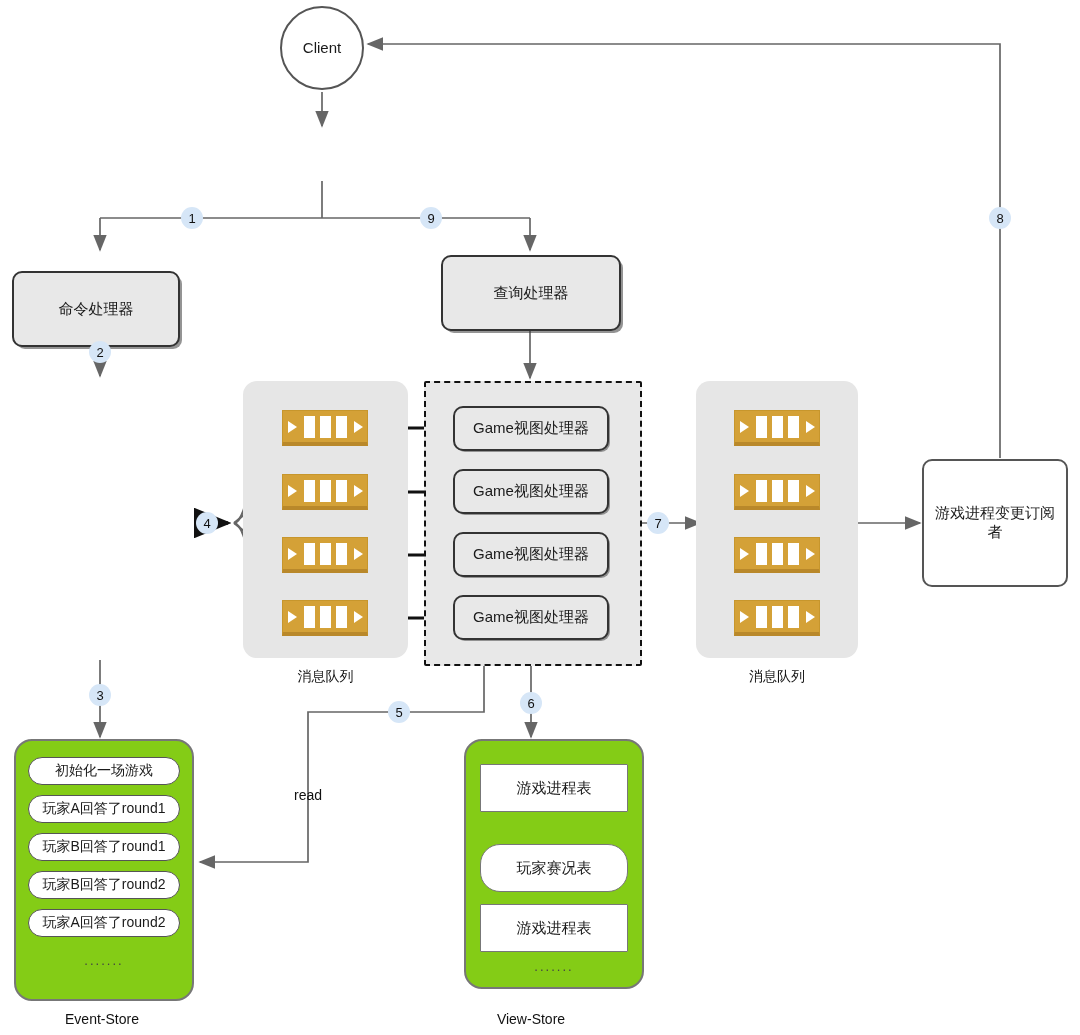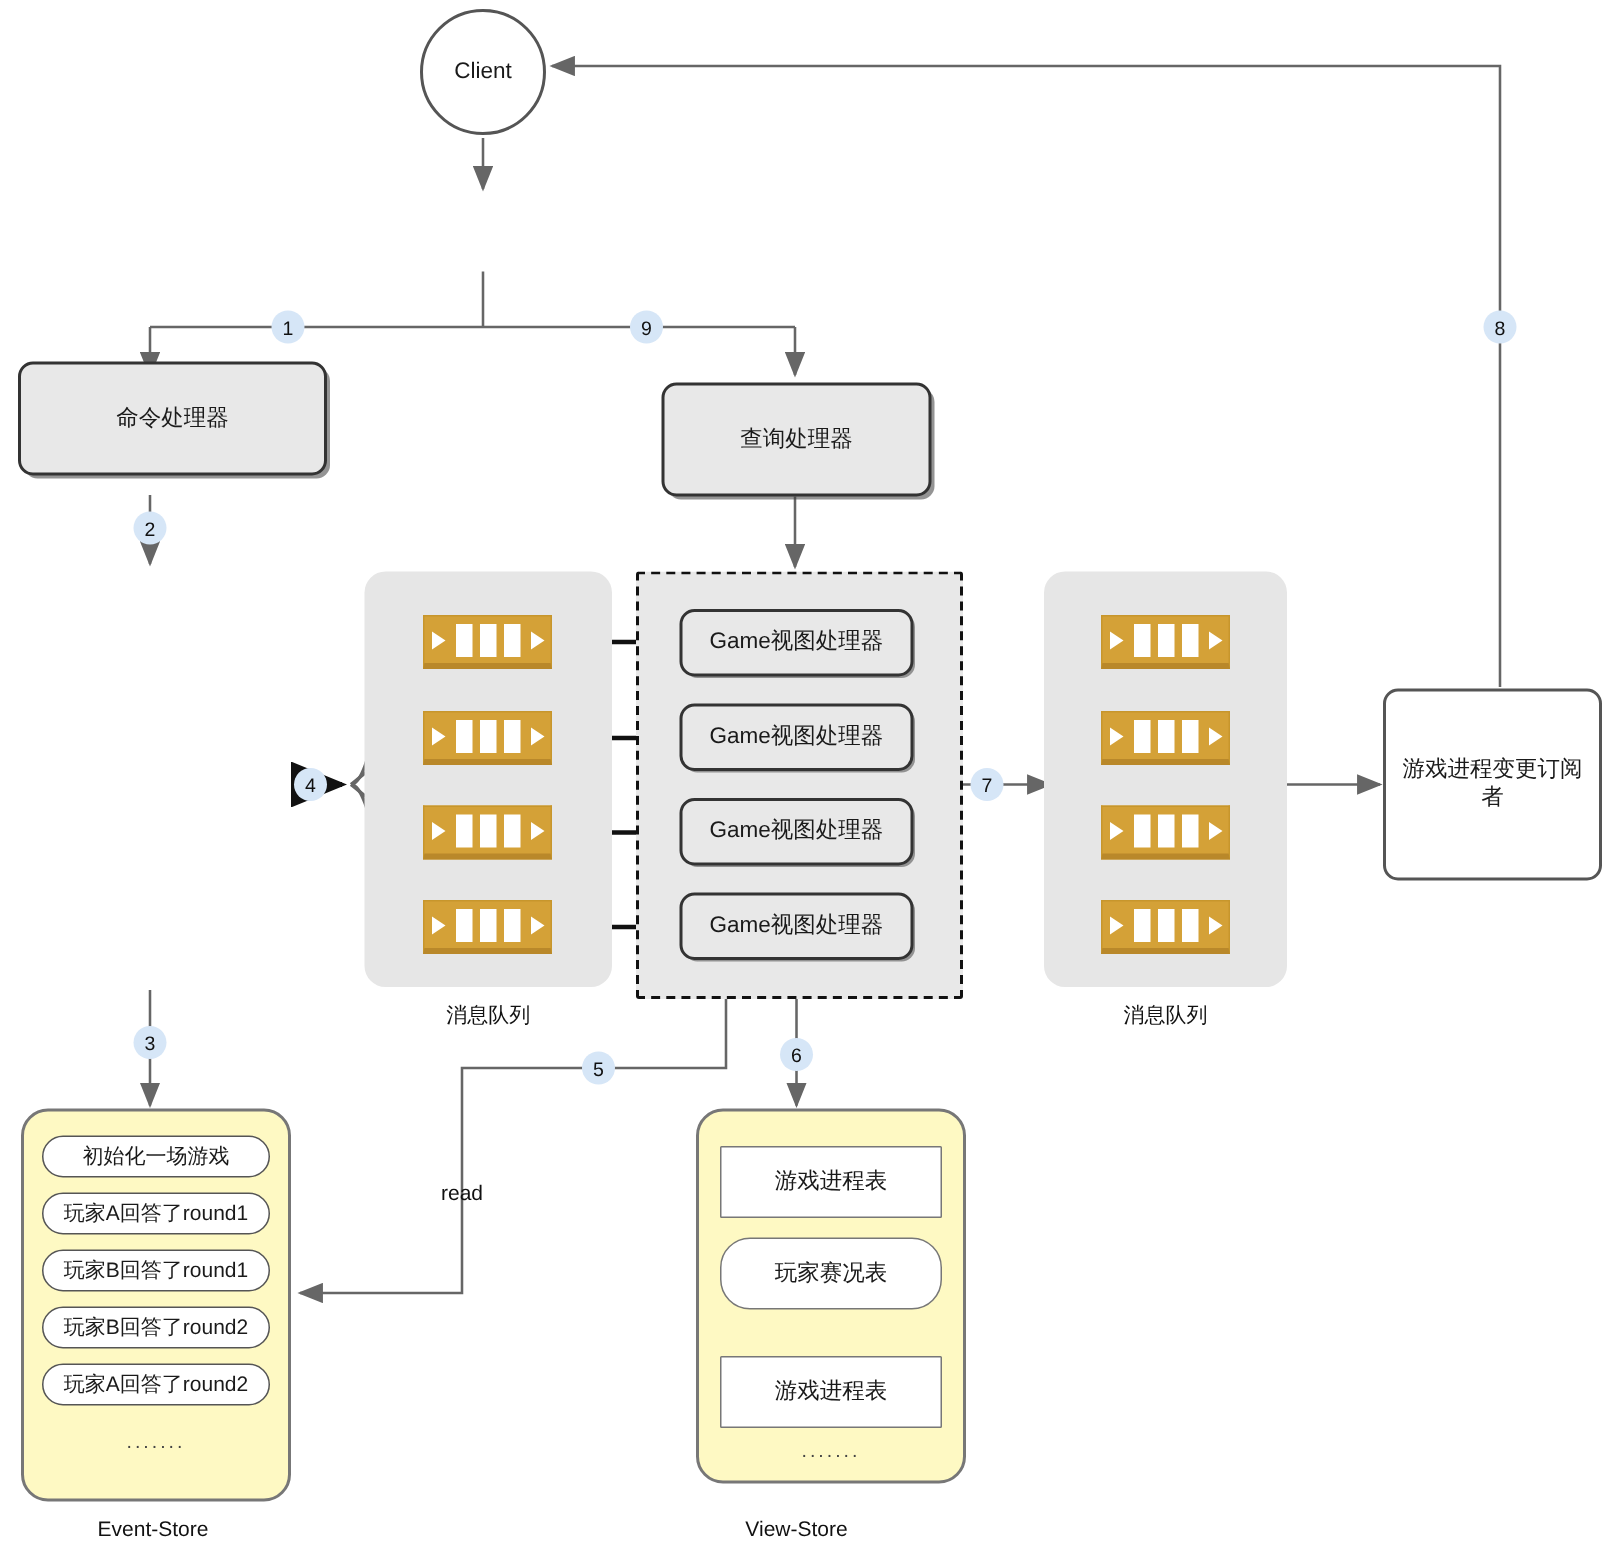--- a/index.html
+++ b/index.html
@@ -13,21 +13,21 @@
   
   .circle{border:2px solid #555;border-radius:50%;background:#fff;}
   .rbox{border:2px solid #555;border-radius:10px;background:#fff;}
   .rbox-thick{border:2px solid #333;border-radius:10px;background:#e8e8e8;
               box-shadow:3px 3px 0 -1px rgba(60,60,60,.55);}
   .dashbox{border:2.5px dashed #111;border-radius:12px;background:#e8e8e8;}
   .dashbox-sq{border:2.5px dashed #111;border-radius:2px;background:#e8e8e8;}
   .graytray{background:#e6e6e6;border-radius:14px;}
   .handler{border:2px solid #333;border-radius:10px;background:#e8e8e8;
            box-shadow:2px 2px 0 -1px rgba(60,60,60,.5);}
-  .store{border:2px solid #777;border-radius:18px;background:#fef9c3;}
+  .store{border:2px solid #777;border-radius:18px;background:#84cc16;}
   .pill{border:1.6px solid #555;border-radius:16px;background:#fff;}
   .tablebox{border:1.6px solid #777;border-radius:1px;background:#fff;}
   .caption{position:absolute;font-size:14px;color:#111;text-align:center;}
 
   
   .badge{position:absolute;width:22px;height:22px;border-radius:50%;
          background:#d6e6f7;color:#111;font-size:13px;
          display:flex;align-items:center;justify-content:center;}
 
   
@@ -93,21 +93,21 @@
     <path d="M531,662 L531,737" stroke="#666" stroke-width="1.7" fill="none" marker-end="url(#ah)"></path>
 
     <path d="M484,662 L484,712 L308,712 L308,862 L200,862" stroke="#666" stroke-width="1.7" fill="none" marker-end="url(#ah)"></path>
   </svg>
 
   <div class="node circle" style="left:280px;top:6px;width:84px;height:84px;">
     <span class="txt">Client</span>
   </div>
 
 
-  <div class="node rbox-thick" style="left:12px;top:241px;width:206px;height:76px;">
+  <div class="node rbox-thick" style="left:12px;top:271px;width:168px;height:76px;">
     <span class="txt">命令处理器</span>
   </div>
 
   <div class="node rbox-thick" style="left:441px;top:255px;width:180px;height:76px;text-align:center;">
     <span class="txt">查询处理器</span>
   </div>
 
 
   <div class="graytray" style="position:absolute;left:243px;top:381px;width:165px;height:277px;"></div>
 
@@ -213,21 +213,21 @@
     <div class="node" style="position:absolute;left:12px;top:206px;width:152px;height:26px;">
       <span class="ellipsis">.......</span>
     </div>
   </div>
   <div class="caption" style="left:14px;top:1011px;width:176px;text-align:center;">Event-Store</div>
 
   <div class="store" style="position:absolute;left:443px;top:739px;width:176px;height:246px;margin-left:21px;">
     <div class="node tablebox" style="position:absolute;left:14px;top:23px;width:148px;height:48px;">
       <span class="txt">游戏进程表</span>
     </div>
-    <div class="node tablebox" style="position:absolute;left:14px;top:84px;width:148px;height:48px;border-radius:20px;">
+    <div class="node tablebox" style="position:absolute;left:14px;top:103px;width:148px;height:48px;border-radius:20px;">
       <span class="txt">玩家赛况表</span>
     </div>
     <div class="node tablebox" style="position:absolute;left:14px;top:163px;width:148px;height:48px;">
       <span class="txt">游戏进程表</span>
     </div>
     <div class="node" style="position:absolute;left:14px;top:213px;width:148px;height:24px;">
       <span class="ellipsis">.......</span>
     </div>
   </div>
   <div class="caption" style="left:443px;top:1011px;width:176px;">View-Store</div>

